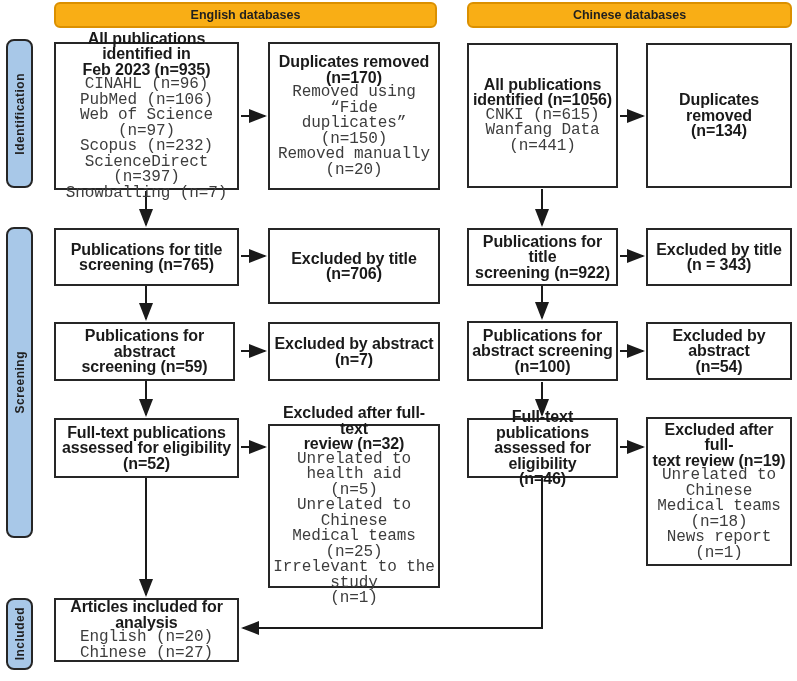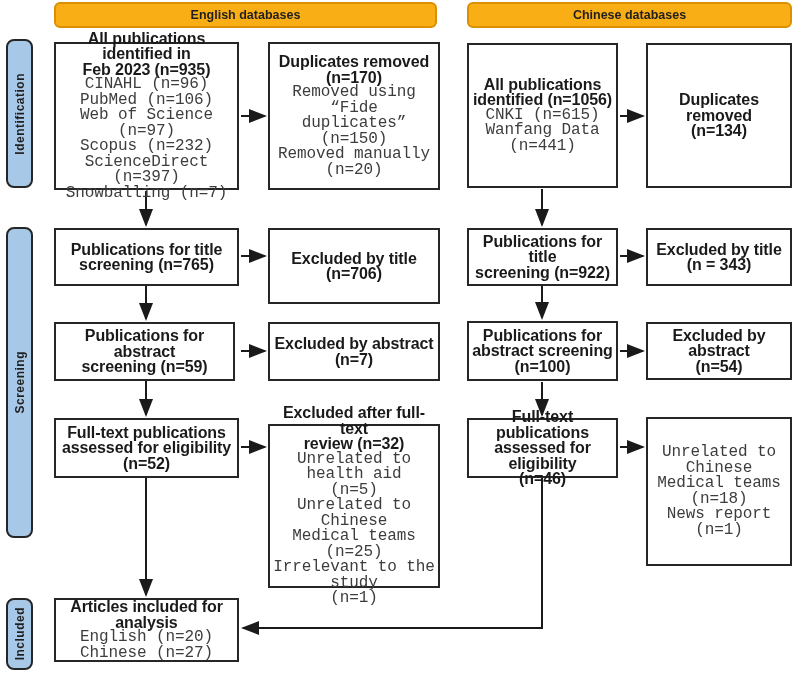--- a/index.html
+++ b/index.html
@@ -167,20 +167,22 @@
 (n=54)</div>
   </div>
 
   <div class="box" style="left:467px;top:418px;width:151px;height:60px">
     <div class="t">Full-text publications
 assessed for eligibility
 (n=46)</div>
   </div>
 
   <div class="box" style="left:646px;top:417px;width:146px;height:149px">
+    <div class="t">Excluded after full-
+text review (n=19)</div>
     <div class="d">Unrelated to Chinese
 Medical teams
 (n=18)</div>
     <div class="d">News report
 (n=1)</div>
   </div>
 
   <div class="box" style="left:54px;top:598px;width:185px;height:64px">
     <div class="t">Articles included for
 analysis</div>

